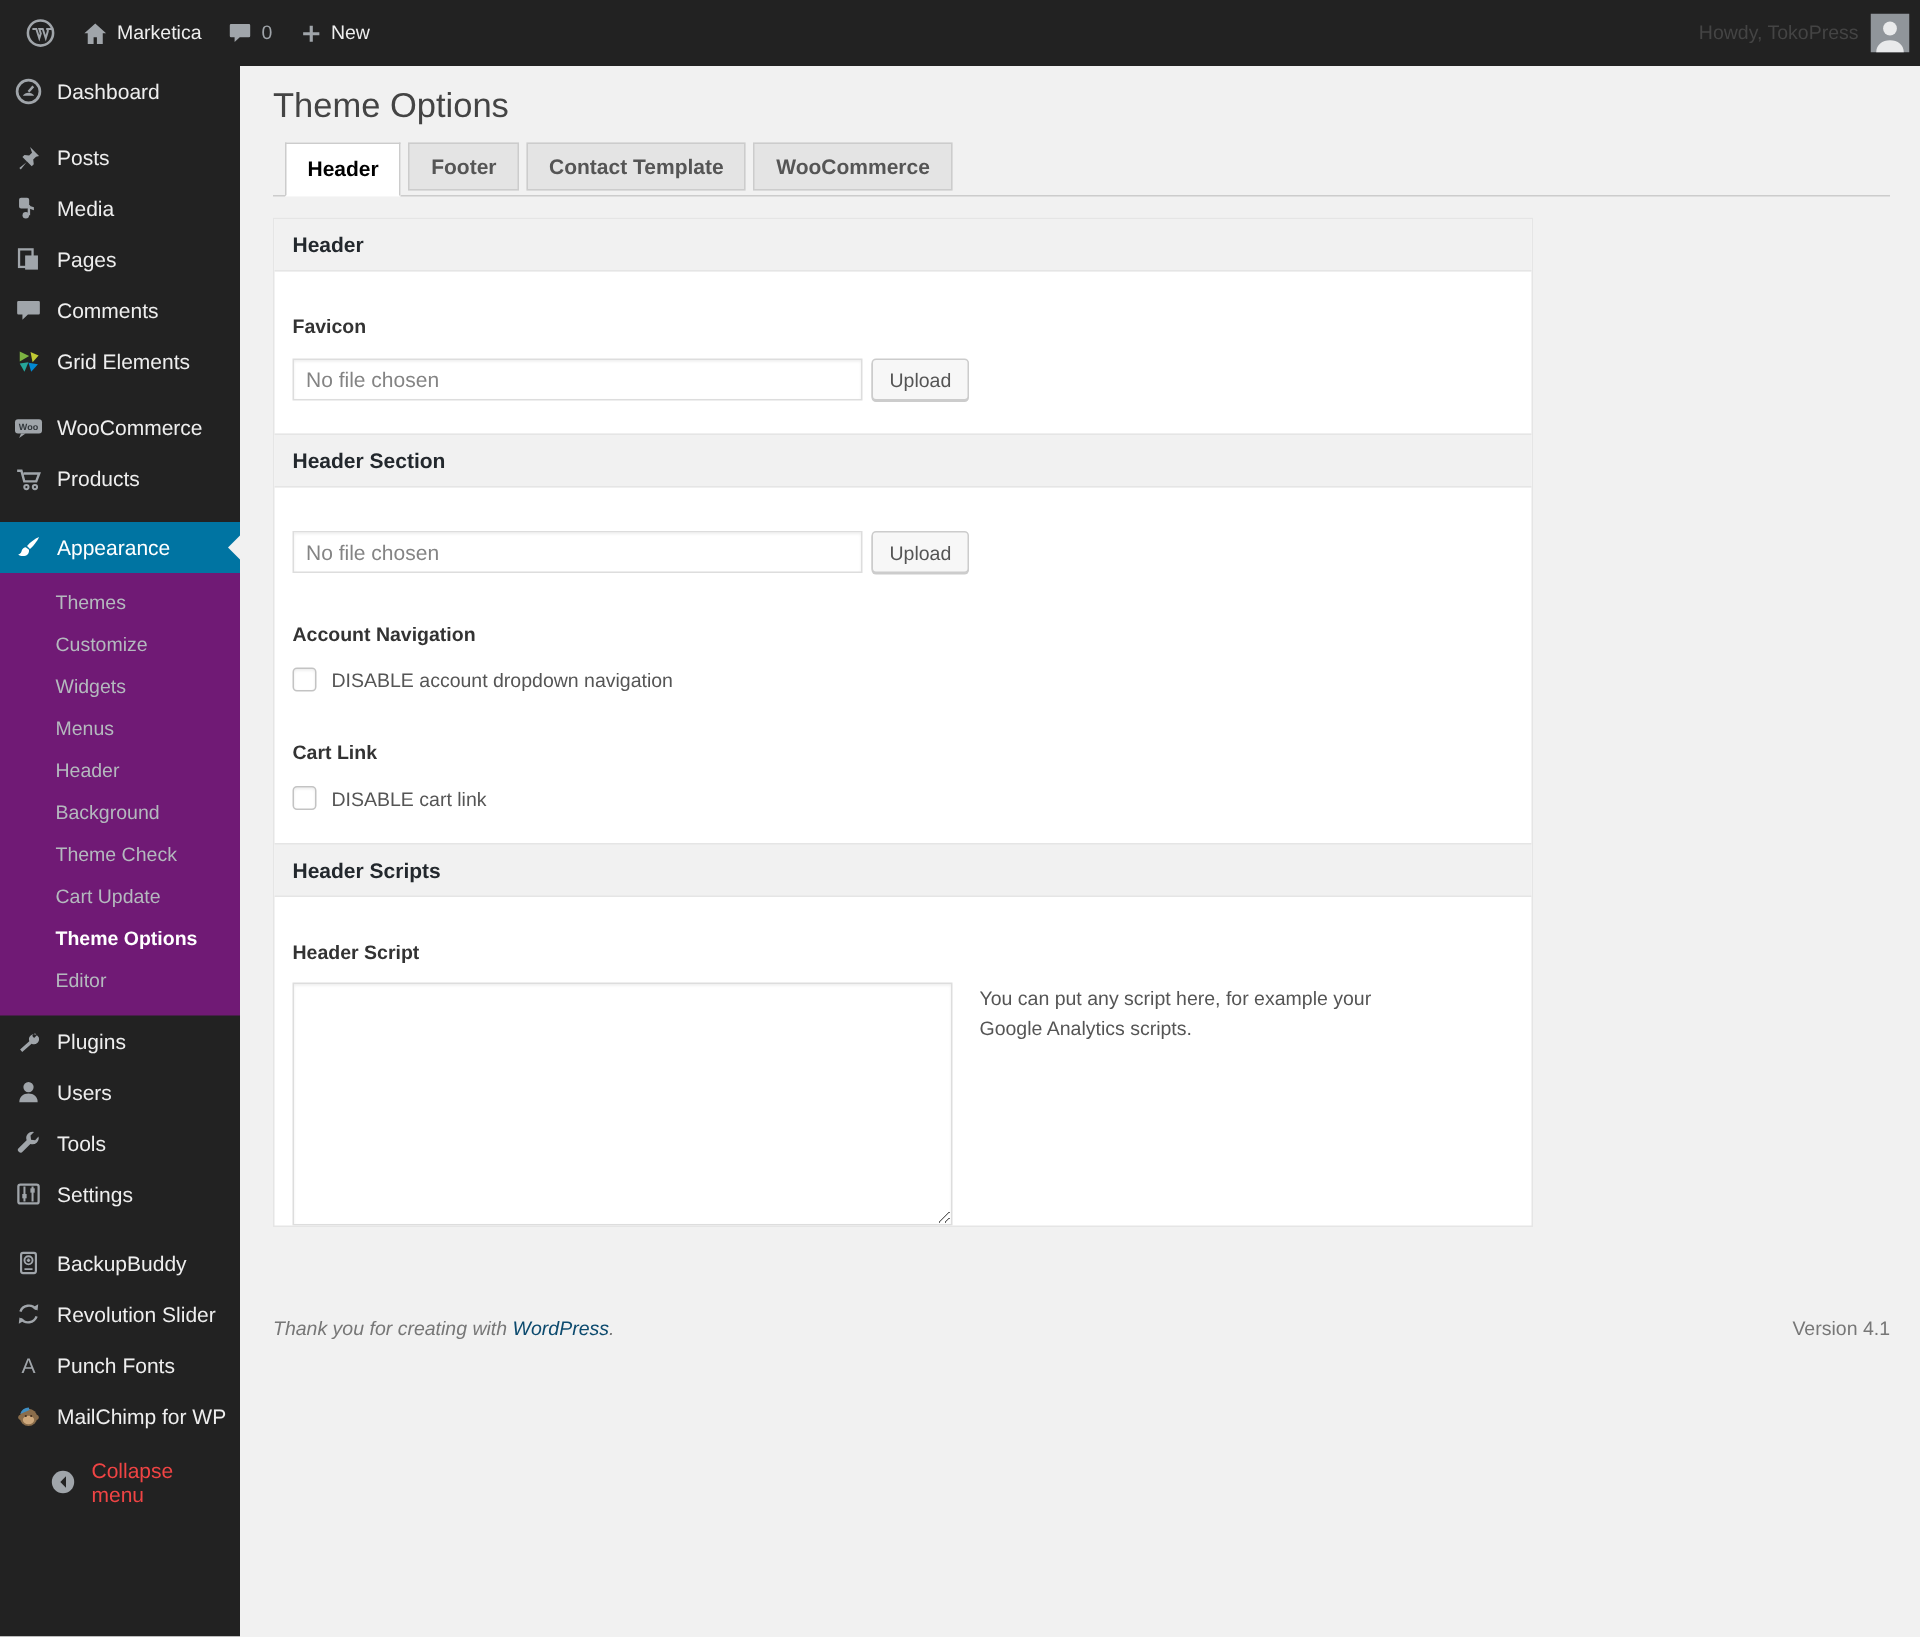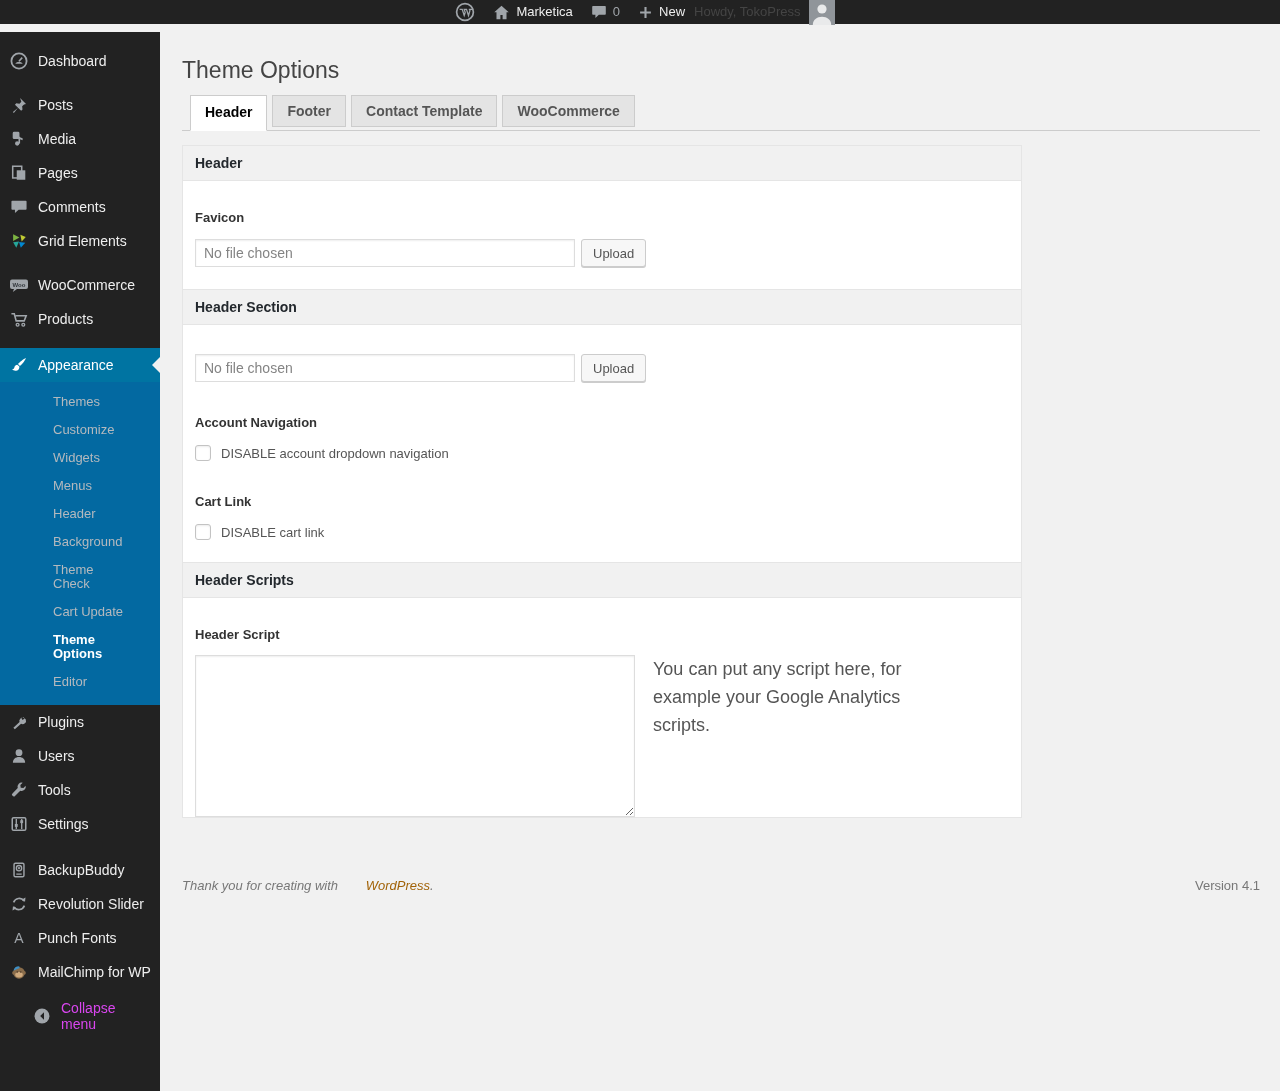--- a/index.html
+++ b/index.html
@@ -7,22 +7,22 @@
   body {
     font-family: "Liberation Sans","DejaVu Sans",sans-serif;
     font-size: 13px;
     background: #f1f1f1;
     color: #444;
     position: relative;
     overflow: hidden;
   }
   
   #adminbar {
-    position: absolute; top:0; left:0; right:0; height:24px;
-    background:#222; display:flex; justify-content:center; z-index:50;
+    position: absolute; top:0; left:0; right:0; height:44px;
+    background:#222; display:flex; justify-content:space-between; z-index:50;
   }
   .ab-left { display:flex; align-items:stretch; padding-left:8px; }
   .ab-item { display:flex; align-items:center; gap:6px; padding:0 9px; color:#eee; font-size:13px; cursor:pointer; }
   .ab-item.muted, .ab-item.muted .ab-txt { color:#a0a5aa; }
   .ab-txt { line-height:32px; white-space:nowrap; }
   .ab-right { display:flex; align-items:center; padding-right:7px; gap:8px; }
   .icon { display:inline-flex; align-items:center; justify-content:center; flex:none; }
   
   #sidebar {
     position:absolute; top:32px; left:0; bottom:0; width:160px;
@@ -35,21 +35,21 @@
     font-size:14px; color:#eee; cursor:pointer; position:relative;
   }
   .menu-item .micon { width:20px; height:20px; display:flex; align-items:center; justify-content:center; flex:none; }
   .menu-gap { height:10px; }
   .menu-gap.lg { height:12px; }
   .menu-item.active { background:#0074a2; color:#fff; }
   .menu-item.active::after {
     content:""; position:absolute; right:0; top:50%; margin-top:-8px;
     border:8px solid transparent; border-right-color:#f1f1f1;
   }
-  .submenu { list-style:none; background:#0369a1; padding:6px 16px 9px; }
+  .submenu { list-style:none; background:#701a75; padding:6px 0 9px; }
   .submenu li {
     padding:7px 12px 7px 37px; font-size:13px; color:#b4b9be; cursor:pointer; line-height:14px;
   }
   .submenu li.current { color:#fff; font-weight:bold; }
   .letter-a { font-size:14px; color:#a0a5aa; font-weight:400; }
   
   #content { margin-left:160px; padding:32px 20px 0 22px; }
   h1.page-title { font-size:23px; font-weight:400; color:#444; padding:23px 0 10px; line-height:30px; }
   .tabs { display:flex; align-items:flex-start; border-bottom:1px solid #ccc; padding-left:8px; }
   .tab {
@@ -94,29 +94,29 @@
     width:16px; height:16px; background:#fff; border:1px solid #c3c3c3;
     border-radius:3px; box-shadow:inset 0 1px 2px rgba(0,0,0,.08); cursor:pointer; flex:none;
   }
   .cb-label { font-size:13px; color:#555; }
   .script-row { display:flex; margin-top:13px; }
   .script-textarea {
     width:440px; height:162px; border:1px solid #ddd; background:#fff;
     box-shadow:inset 0 1px 2px rgba(0,0,0,.07); resize:both;
     font-family:inherit; font-size:13px; color:#32373c; padding:4px 6px; outline:none;
   }
-  .help-text { margin-left:18px; width:302px; font-size:18px; color:#555; line-height:1.55; padding-top:1px; }
+  .help-text { margin-left:18px; width:302px; font-size:13px; color:#555; line-height:1.55; padding-top:1px; }
   .panel-footer {
     margin-top:52px; background:#f5f5f5; border-top:1px solid #e5e5e5;
     padding:5px 11px; display:flex; justify-content:space-between; align-items:center; height:38px;
   }
   
   .wp-footer { display:flex; justify-content:space-between; padding:60px 0 20px; }
   .thanks { font-style:italic; color:#777; font-size:13px; }
-  .thanks a { color:#a16207; text-decoration:none; cursor:pointer;margin-left:24px; }
+  .thanks a { color:#0c4a6e; text-decoration:none; cursor:pointer; }
   .version { color:#777; font-size:13px; }
 </style>
 </head>
 <body>
 
 <div id="adminbar">
   <div class="ab-left">
     <span class="ab-item">
       <span class="icon">
         <svg width="20" height="20" viewBox="0 0 20 20">
@@ -336,21 +336,21 @@
             <circle cx="10" cy="11" r="6.4" fill="#8a6d4b"></circle>
             <ellipse cx="10" cy="13" rx="4.2" ry="3.1" fill="#cfa97c"></ellipse>
             <path d="M3.8 8.6a6.5 6.5 0 016.4-4.9l.6 1.8-6 2.6z" fill="#3f8fc4"></path>
             <circle cx="8" cy="10" r=".8" fill="#423020"></circle>
             <circle cx="12" cy="10" r=".8" fill="#423020"></circle>
           </svg>
         </span>
       <span>MailChimp for WP</span>
     </li>
     <li class="menu-gap"></li>
-    <li class="menu-item" style="color:#d946ef;padding-left:32px;">
+    <li class="menu-item" style="color:#ef4444;padding-left:32px;">
       <span class="micon">
           <svg width="18" height="18" viewBox="0 0 20 20">
             <circle cx="10" cy="10" r="8.3" fill="#a0a5aa"></circle>
             <path d="M12.2 5.8L8 10l4.2 4.2z" fill="#222"></path>
           </svg>
         </span>
       <span>Collapse menu</span>
     </li>
   </ul>
 </div>

